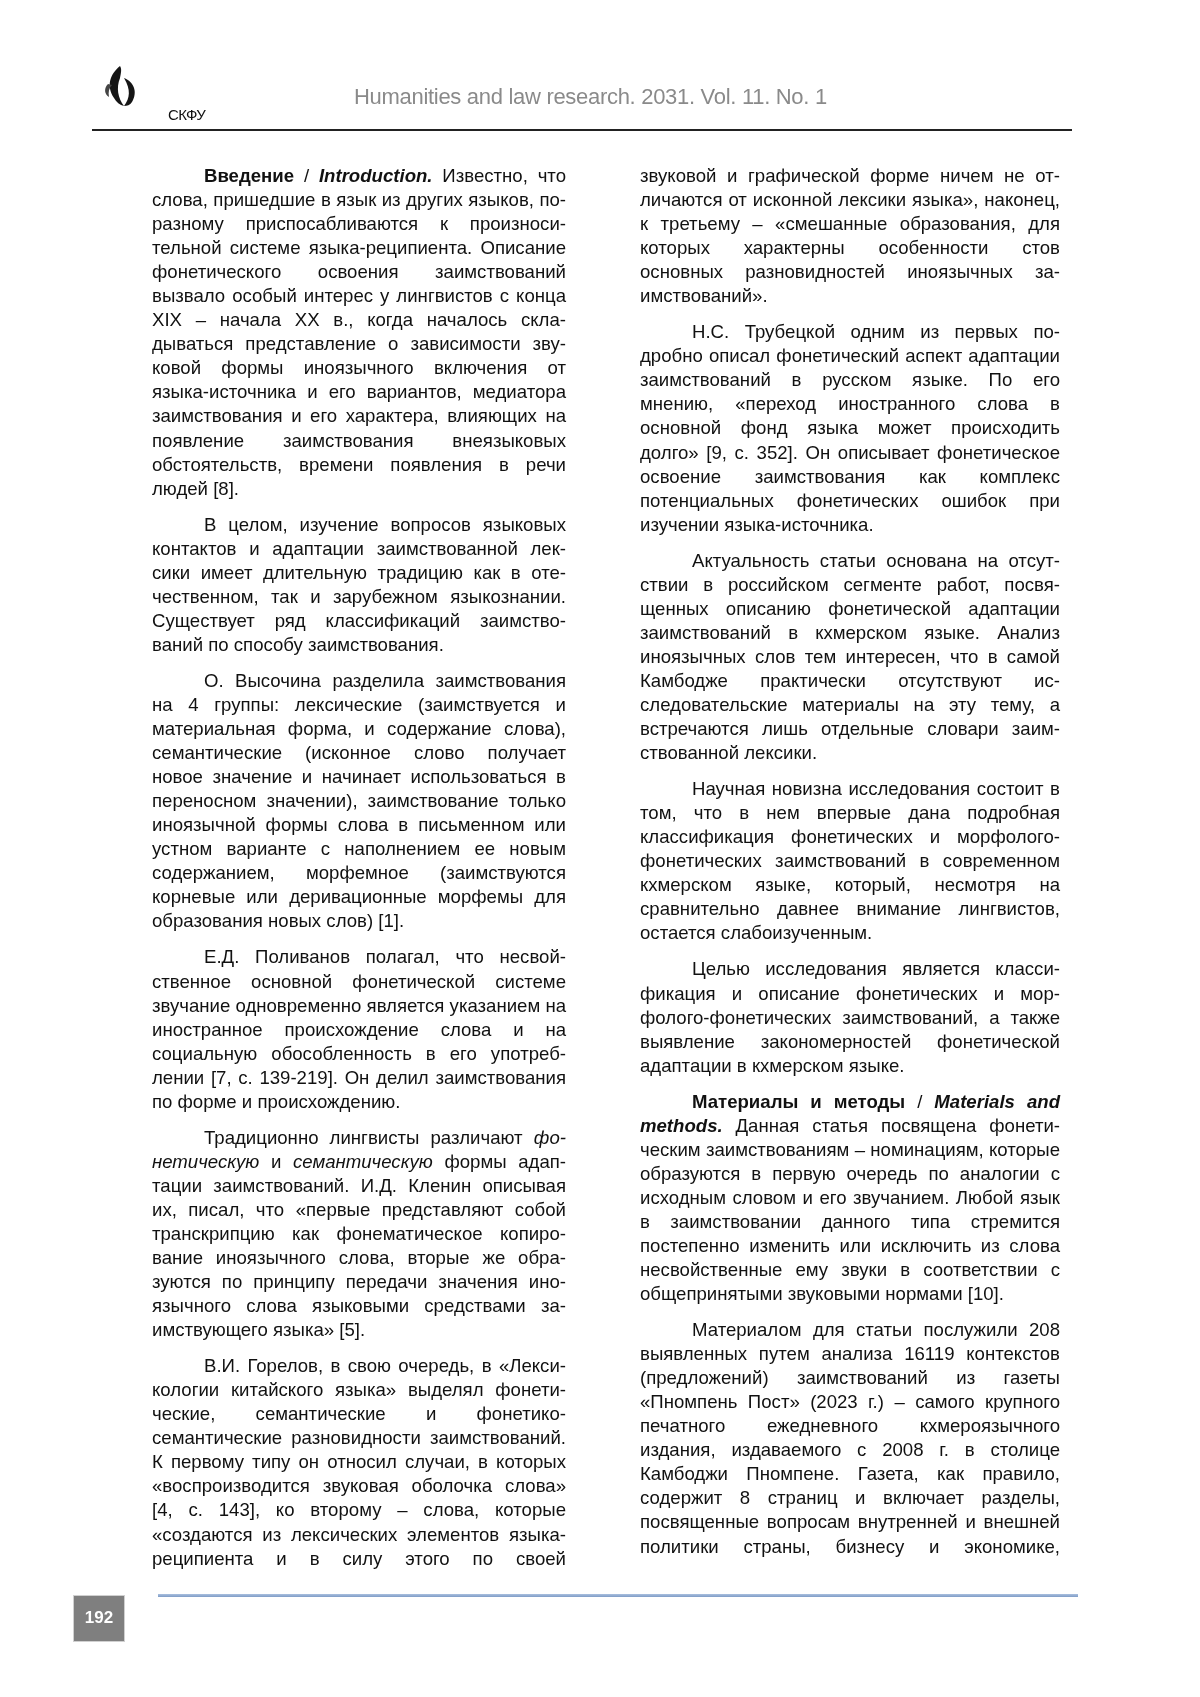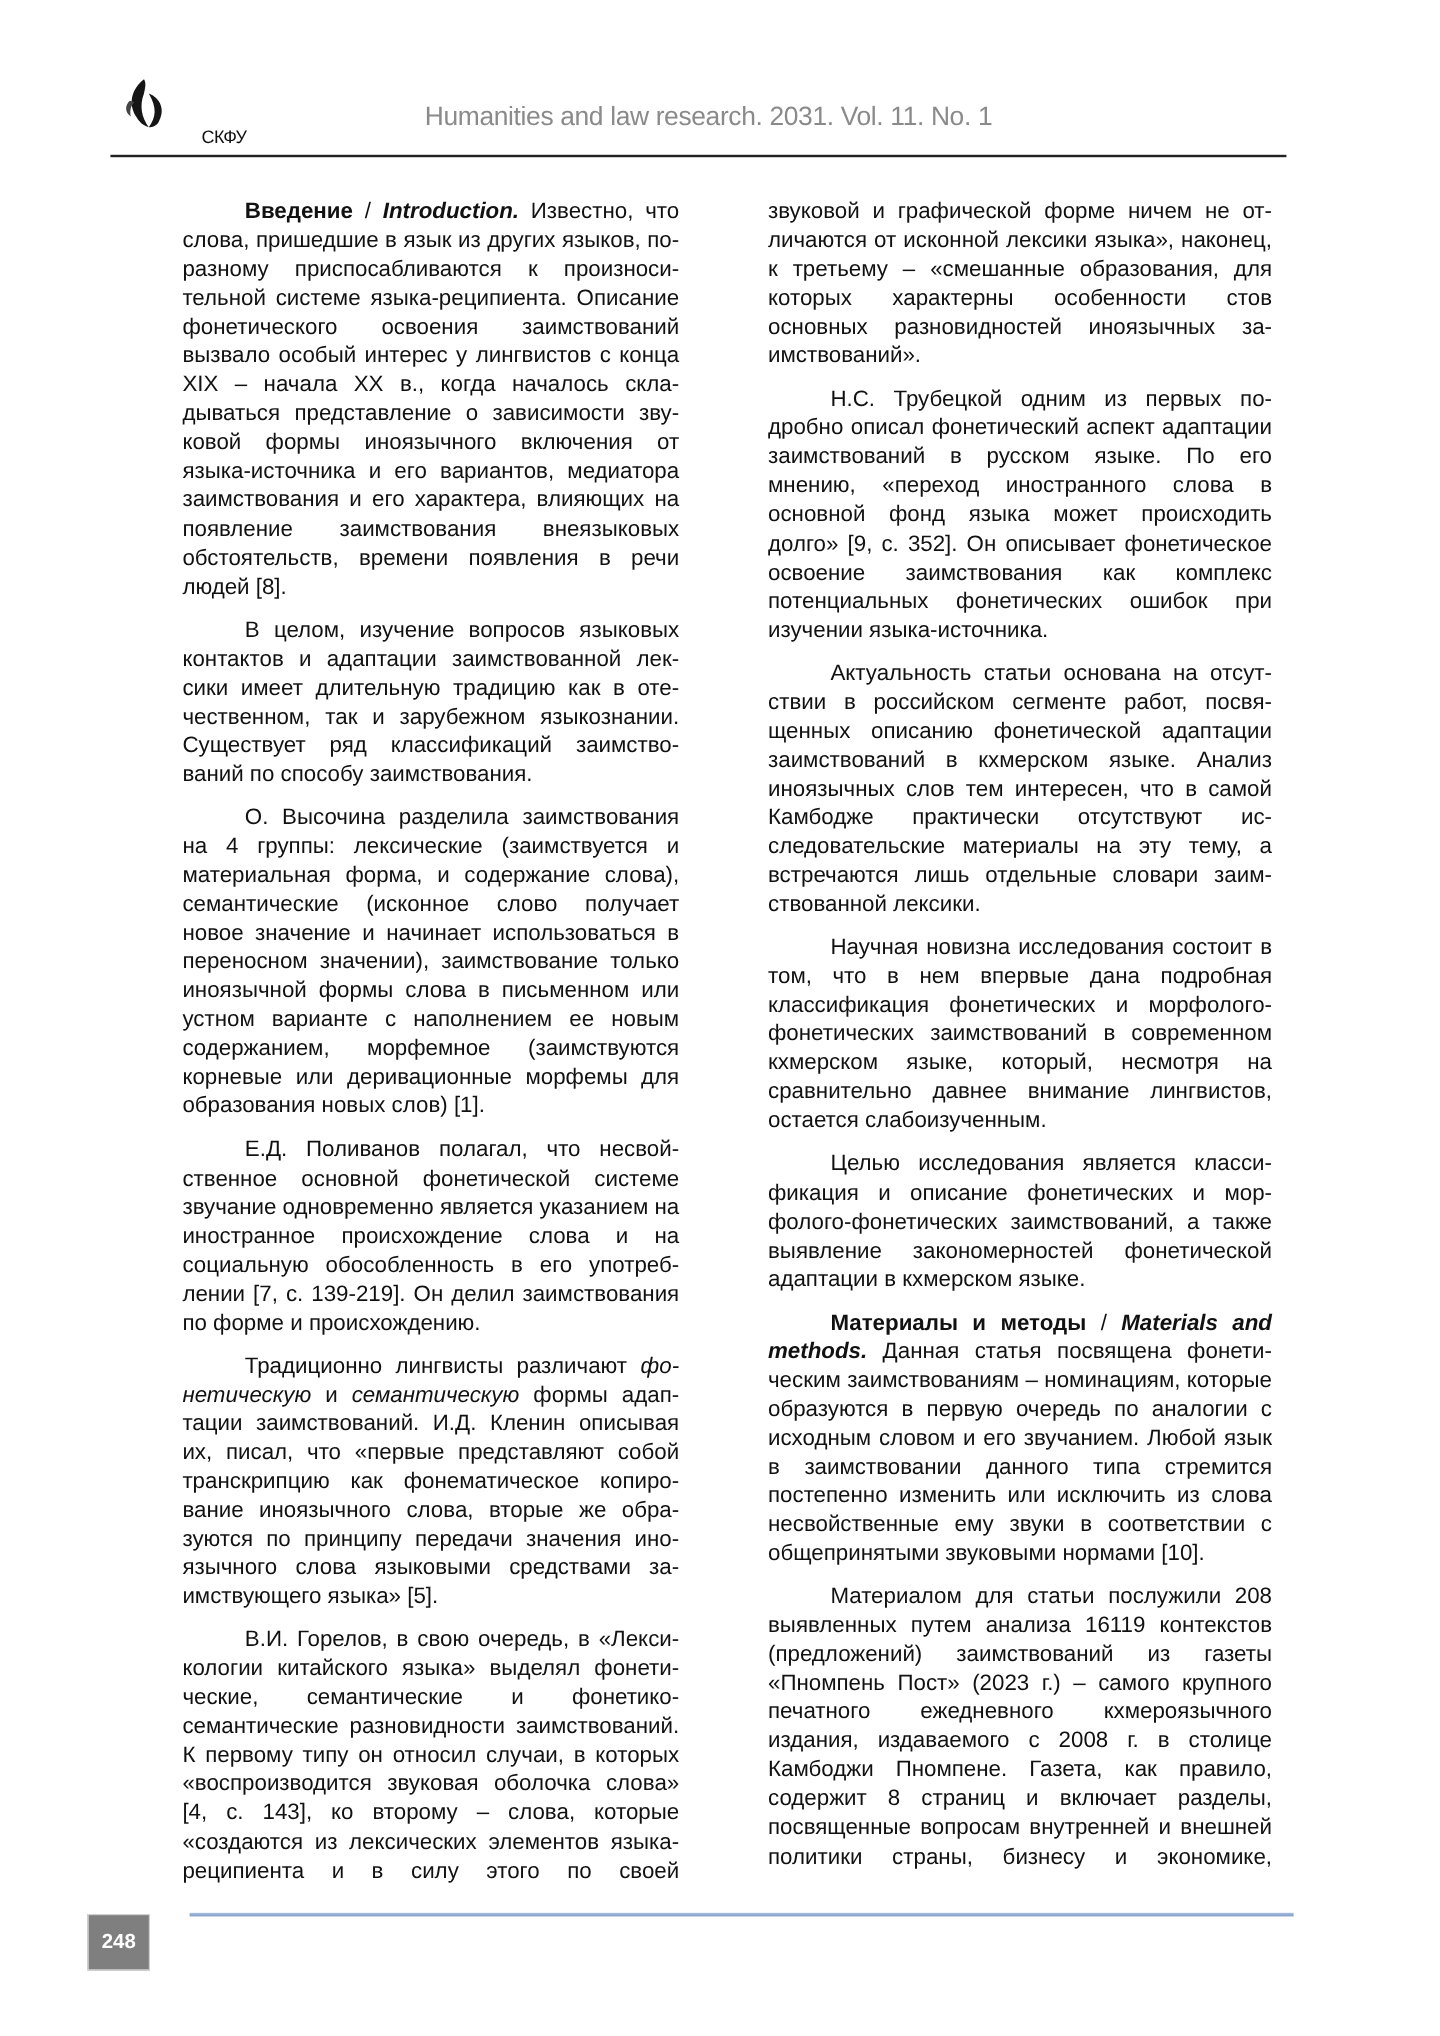--- a/index.html
+++ b/index.html
@@ -60,13 +60,13 @@
   <p class="cont">звуковой и графической форме ничем не от­личаются от исконной лексики языка», нако­нец, к третьему – «смешанные образования, для которых характерны особенности стов основных разновидностей иноязычных за­имствований».</p>
   <p>Н.С. Трубецкой одним из первых по­дробно описал фонетический аспект адап­тации заимствований в русском языке. По его мнению, «переход иностранного слова в основной фонд языка может происходить долго» [9, с. 352].  Он описывает фонетиче­ское освоение заимствования как комплекс потенциальных фонетических ошибок при изучении языка-источника.</p>
   <p>Актуальность статьи основана на отсут­ствии в российском сегменте работ, посвя­щенных описанию фонетической адаптации заимствований в кхмерском языке. Анализ иноязычных слов тем интересен, что в са­мой Камбодже практически отсутствуют ис­следовательские материалы на эту тему, а встречаются лишь отдельные словари заим­ствованной лексики.</p>
   <p>Научная новизна исследования состоит в том, что в нем впервые дана подробная классификация фонетических и морфолого-фонетических заимствований в современ­ном кхмерском языке, который, несмотря на сравнительно давнее внимание лингвистов, остается слабоизученным.</p>
   <p>Целью исследования является класси­фикация и описание фонетических и мор­фолого-фонетических заимствований, а так­же выявление закономерностей фонетиче­ской адаптации в кхмерском языке.</p>
   <p><span class="b">Материалы и методы</span><span> / </span><span class="bi">Materials and methods.</span><span> Данная статья посвящена фонети­ческим заимствованиям – номинациям, ко­торые образуются в первую очередь по ана­логии с исходным словом и его звучанием. Любой язык в заимствовании данного типа стремится постепенно изменить или исклю­чить из слова несвойственные ему звуки в соответствии с общепринятыми звуковыми нормами [10].</span></p>
   <p style="text-align-last: justify;">Материалом для статьи послужили 208 выявленных путем анализа 16119 контек­стов (предложений) заимствований из газе­ты «Пномпень Пост» (2023 г.) – самого круп­ного печатного ежедневного кхмероязычного издания, издаваемого с 2008 г. в столице Камбоджи Пномпене. Газета, как правило, содержит 8 страниц и включает разделы, посвященные вопросам внутренней и внеш­ней политики страны, бизнесу и экономике,</p>
 </div>
 
 <div class="footer-rule"></div>
-<div class="page-num">248</div>
+<div class="page-num">192</div>
 
 </body></html>

